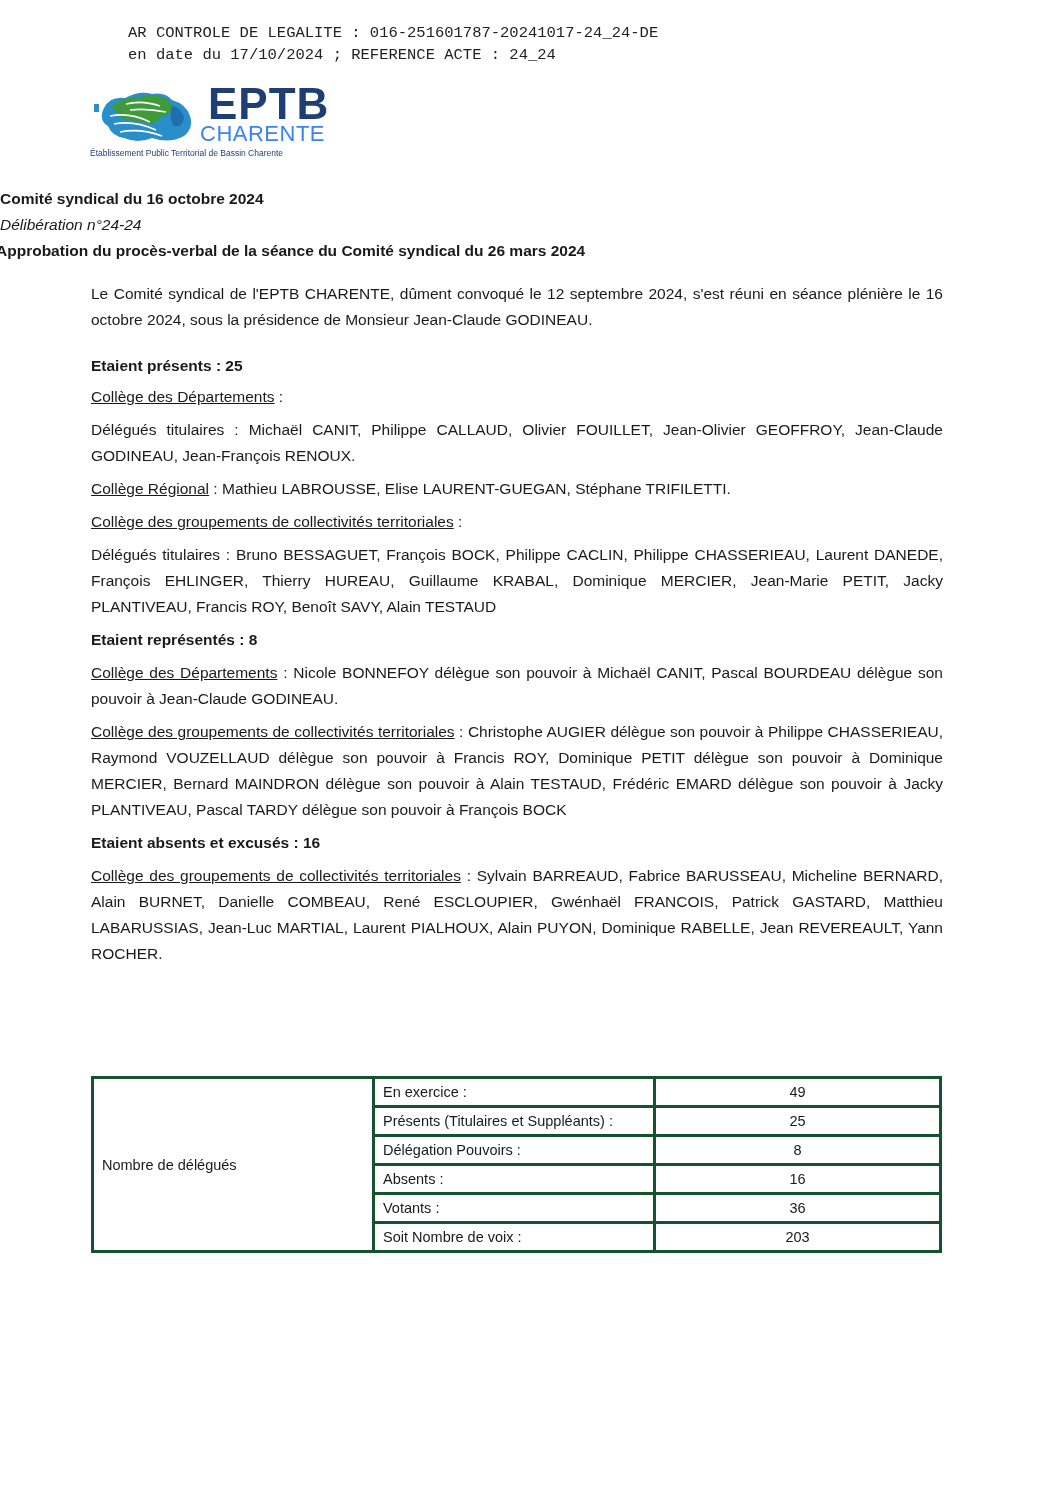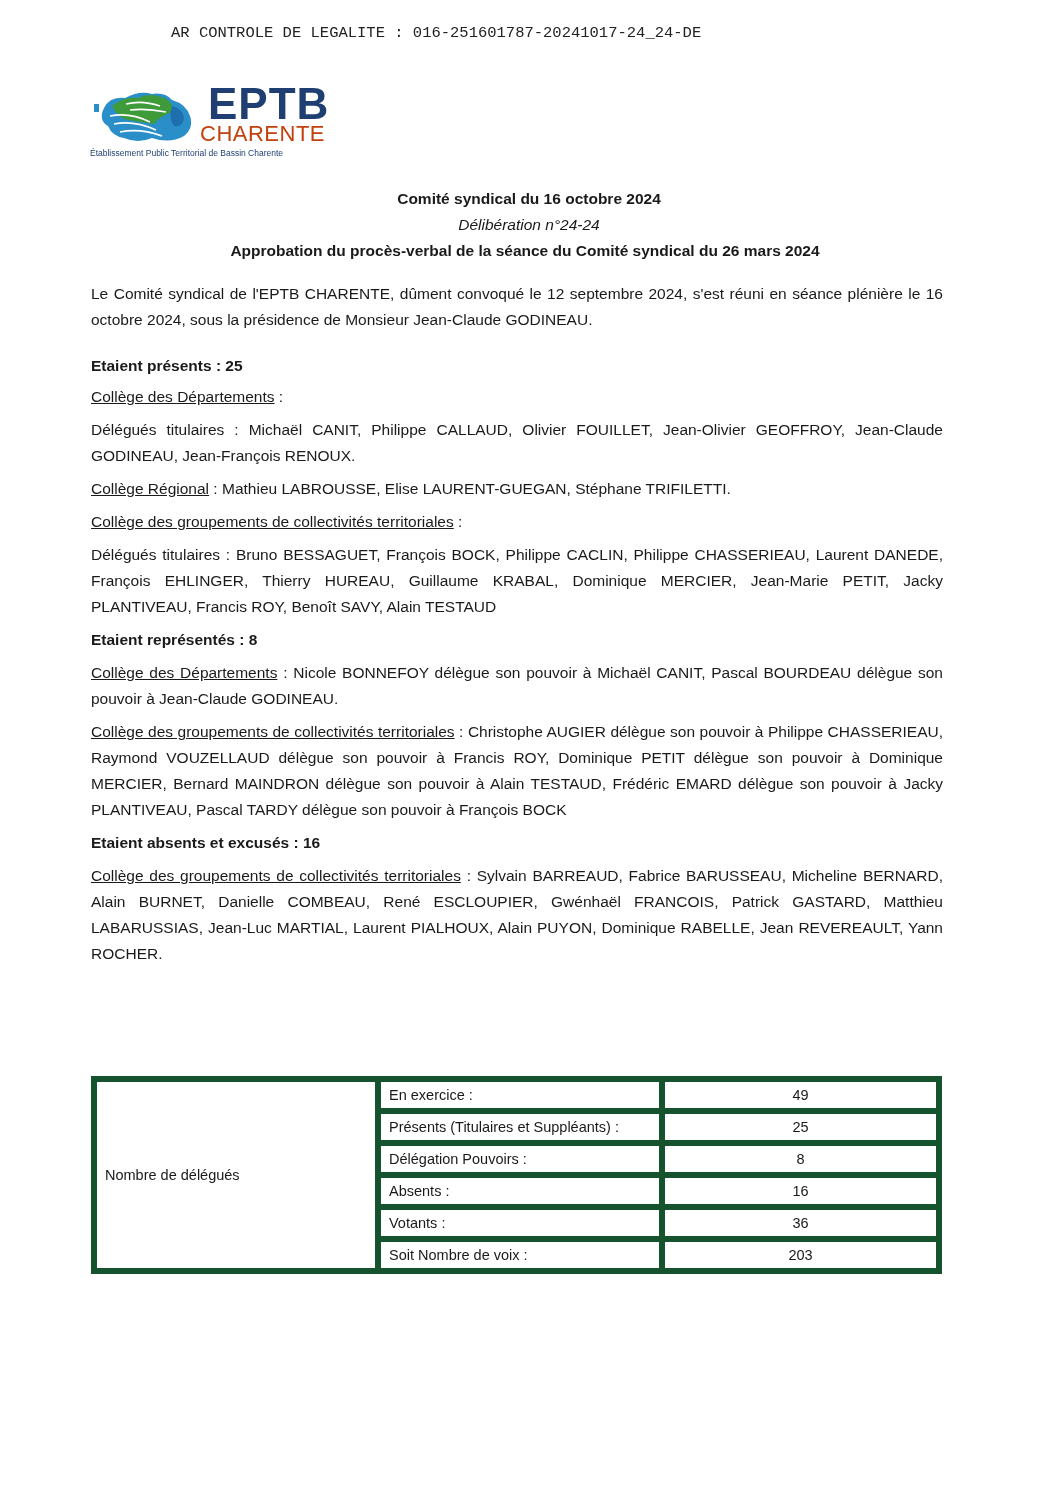--- a/index.html
+++ b/index.html
@@ -1,43 +1,43 @@
 <!DOCTYPE html>
 <html><head>
 <meta charset="utf-8">
 <style>
   html, body { margin: 0; padding: 0; background: #ffffff; }
   body { width: 1058px; height: 1497px; position: relative; overflow: hidden; color: #1a1a1a; font-family: "Liberation Sans", sans-serif; }
-  .stamp { position: absolute; left: 128px; top: 22px; font-family: "Liberation Mono", monospace; font-size: 15.5px; line-height: 22px; color: #222; white-space: pre; margin-left: 43px; }
+  .stamp { position: absolute; left: 128px; top: 22px; font-family: "Liberation Mono", monospace; font-size: 15.5px; line-height: 22px; color: #222; white-space: pre; }
   .logo { position: absolute; left: 90px; top: 82px; width: 240px; height: 80px; }
   .logo-map { position: absolute; left: 0; top: 4px; width: 110px; height: 60px; }
   .logo-eptb { position: absolute; left: 118px; top: 0px; font-family: "Liberation Sans", sans-serif; font-weight: bold; font-size: 44px; line-height: 44px; color: #1f3f73; letter-spacing: 1px; text-align: center; }
-  .logo-charente { position: absolute; left: 110px; top: 41px; font-family: "Liberation Sans", sans-serif; font-size: 22px; line-height: 22px; color: #c2410c; letter-spacing: 0.5px; }
+  .logo-charente { position: absolute; left: 110px; top: 41px; font-family: "Liberation Sans", sans-serif; font-size: 22px; line-height: 22px; color: #3b82f6; letter-spacing: 0.5px; }
   .logo-sub { position: absolute; left: 0; top: 66px; font-size: 8.5px; line-height: 10px; color: #1f3f73; white-space: nowrap; }
-  .header { position: absolute; left: 0; width: 1058px; text-align: center; }
+  .header { position: absolute; left: 0; width: 1058px; text-align: left; }
   .h1 { top: 190px; font-weight: bold; font-size: 15.5px; }
   .h2 { top: 216px; font-style: italic; font-size: 15.5px; }
   .h3 { top: 242px; font-weight: bold; font-size: 15.5px; left: -4px; }
   .body { position: absolute; left: 91px; width: 852px; top: 281px; font-size: 15.5px; line-height: 26px; text-align: justify; }
   .body p { margin: 0; }
   .gap-sm { margin-top: 5px !important; }
   .gap-md { margin-top: 7px !important; }
   .gap-lg { margin-top: 20px !important; }
   .bold { font-weight: bold; }
   .u { text-decoration: underline; }
   table.summary { position: absolute; left: 91px; top: 1076px; width: 851px; border-collapse: collapse; font-size: 14.5px; }
-  table.summary td { border: 6px solid #14532d; padding: 0 8px; height: 26px; }
+  table.summary td { border: 3px solid #14532d; padding: 0 8px; height: 26px; }
   td.label-big { width: 262px; vertical-align: middle; }
   td.row-label { width: 262px; }
   td.row-value { text-align: center; }
 </style>
 </head>
 <body>
 
-<div class="stamp"><div>AR CONTROLE DE LEGALITE : 016-251601787-20241017-24_24-DE</div></div>
+<div class="stamp"><div>AR CONTROLE DE LEGALITE : 016-251601787-20241017-24_24-DE</div><div>en date du 17/10/2024 ; REFERENCE ACTE : 24_24</div></div>
 
 <div class="logo">
   <svg class="logo-map" viewBox="0 0 110 60">
     <path d="M14 22 Q20 10 35 12 Q50 4 62 8 Q75 6 82 14 Q96 18 100 30 Q104 42 94 50 Q80 58 62 52 Q48 58 34 52 Q22 50 18 40 Q8 34 14 22 Z" fill="#2a8fc8"></path>
     <path d="M22 20 Q34 10 48 12 Q60 6 74 12 Q84 16 82 26 Q70 30 64 38 Q50 36 38 34 Q28 32 22 20 Z" fill="#3f9a3a"></path>
     <path d="M20 30 Q40 26 60 36 M24 38 Q44 34 66 44 M30 46 Q50 42 72 50 M36 18 Q52 14 70 20 M40 24 Q56 22 76 26" stroke="#ffffff" stroke-width="1.6" fill="none"></path>
     <path d="M82 20 Q92 22 94 32 Q92 42 84 40 Q78 32 82 20 Z" fill="#1e6fae"></path>
     <rect x="4" y="18" width="5" height="8" fill="#2a8fc8"></rect>
   </svg>
   <div class="logo-eptb">EPTB</div>

